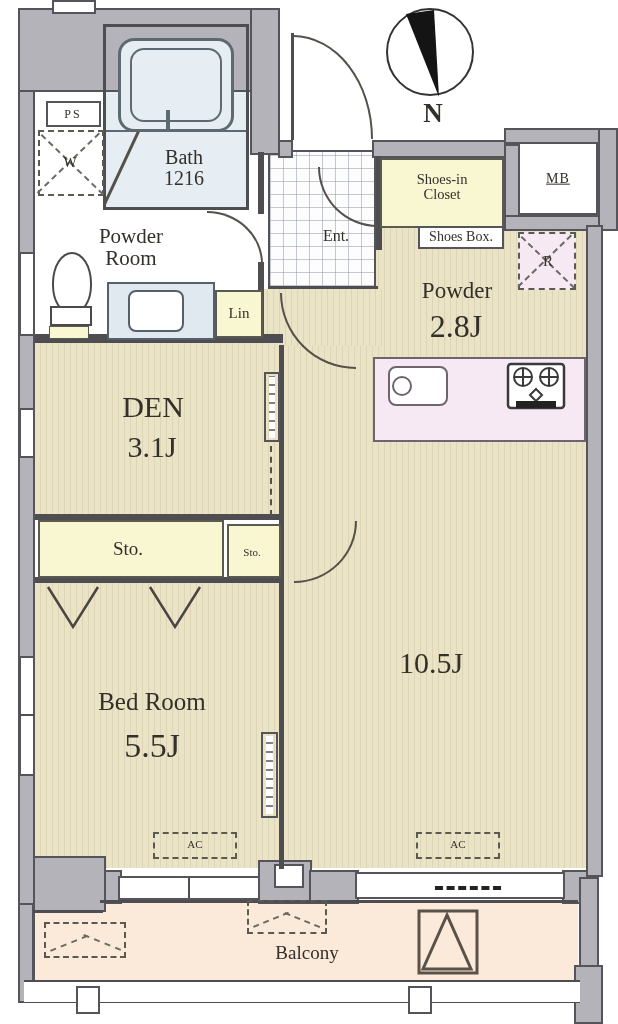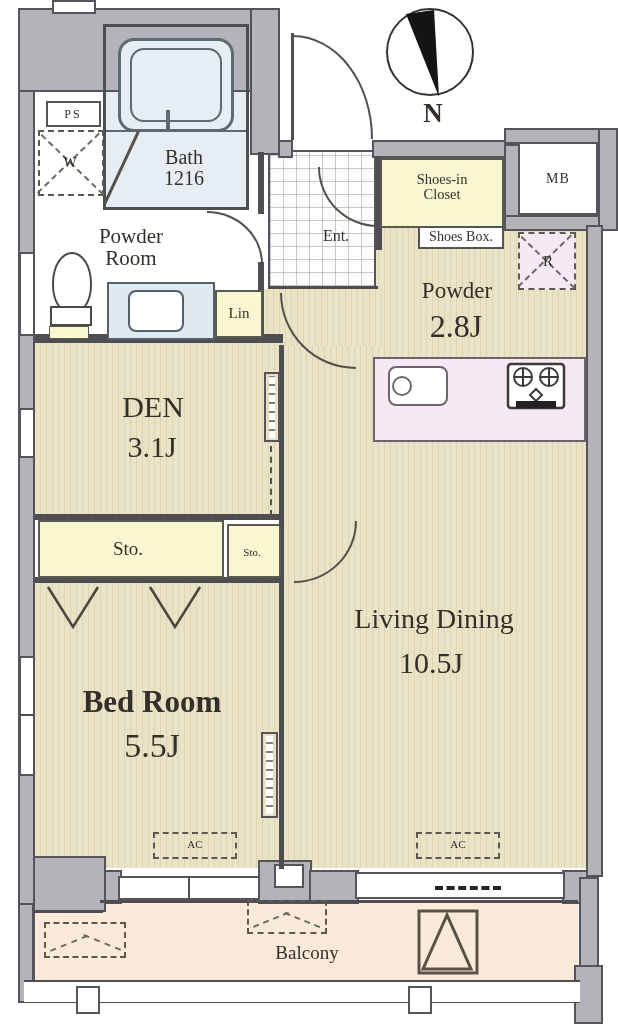--- a/index.html
+++ b/index.html
@@ -189,30 +189,29 @@
     <span>Powder</span><br>
     <span>Room</span>
   </div>
   <div class="t" style="left:239px;top:314px;font-size:15px;">Lin</div>
   <div class="t" style="left:336px;top:236px;font-size:16px;">Ent.</div>
   <div class="t" style="left:442px;top:187px;font-size:14.5px;">
     <span>Shoes-in</span><br>
     <span>Closet</span>
   </div>
   <div class="t" style="left:461px;top:237px;font-size:14px;">Shoes Box.</div>
-  <div class="t" style="left:558px;top:179px;font-size:14px;letter-spacing:1px;">MB</div>
+  <div class="t" style="left:558px;top:179px;font-size:14px;letter-spacing:1px;text-decoration:underline;">MB</div>
   <div class="t" style="left:548px;top:262px;font-size:15px;">R</div>
   <div class="t" style="left:457px;top:291px;font-size:23px;">Powder</div>
   <div class="t" style="left:456px;top:327px;font-size:32px;">2.8J</div>
   <div class="t" style="left:153px;top:407px;font-size:30px;">DEN</div>
   <div class="t" style="left:152px;top:447px;font-size:30px;">3.1J</div>
   <div class="t" style="left:128px;top:549px;font-size:19px;">Sto.</div>
   <div class="t" style="left:252px;top:553px;font-size:11px;">Sto.</div>
-  <div class="t" style="left:152px;top:702px;font-size:31px;font-weight:bold;">Bed Room</div>
+  <div class="t" style="left:152px;top:702px;font-size:25px;">Bed Room</div>
   <div class="t" style="left:152px;top:746px;font-size:34px;">5.5J</div>
-  <div class="t" style="left:434px;top:619px;font-size:28px;">Living Dining</div>
   <div class="t" style="left:431px;top:663px;font-size:30px;">10.5J</div>
   <div class="t" style="left:195px;top:845px;font-size:11px;">AC</div>
   <div class="t" style="left:458px;top:845px;font-size:11px;">AC</div>
   <div class="t" style="left:307px;top:953px;font-size:19px;">Balcony</div>
 
 
 </div>
 
 </body></html>

